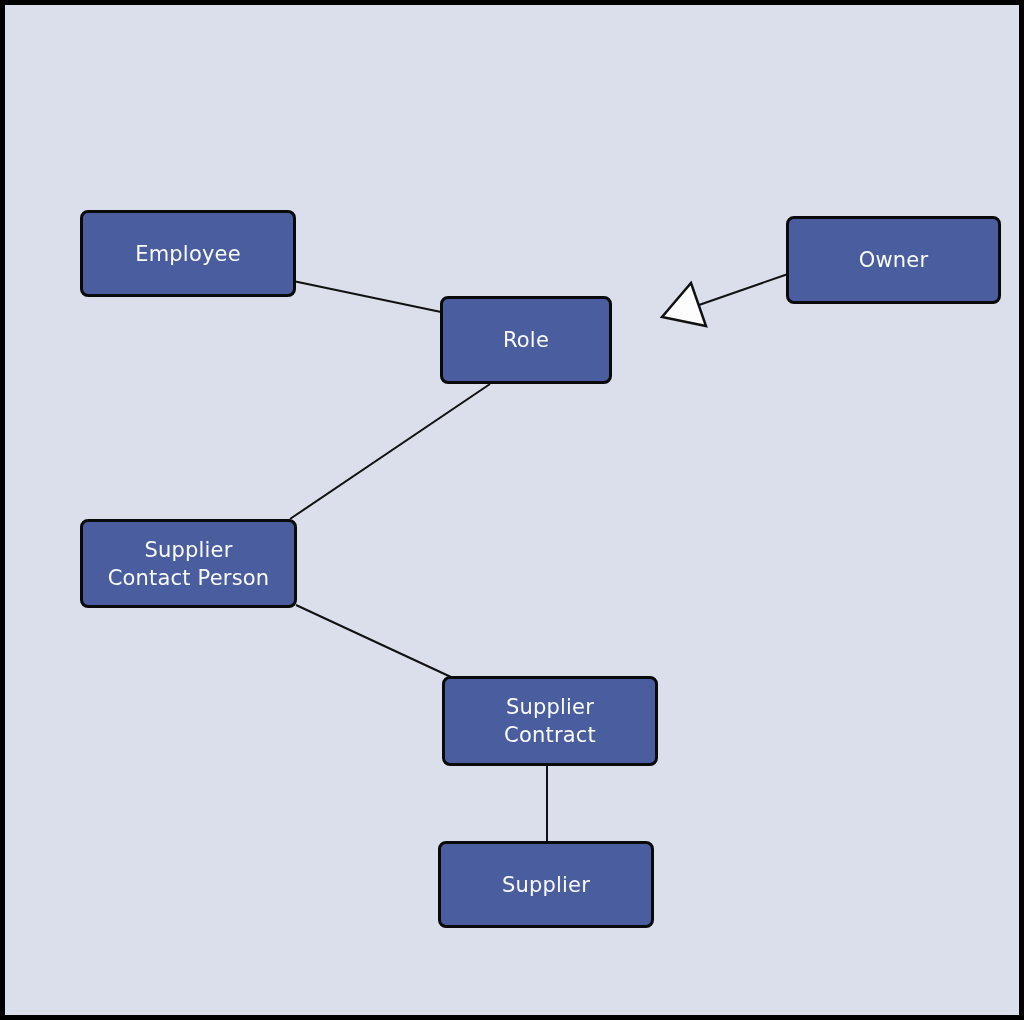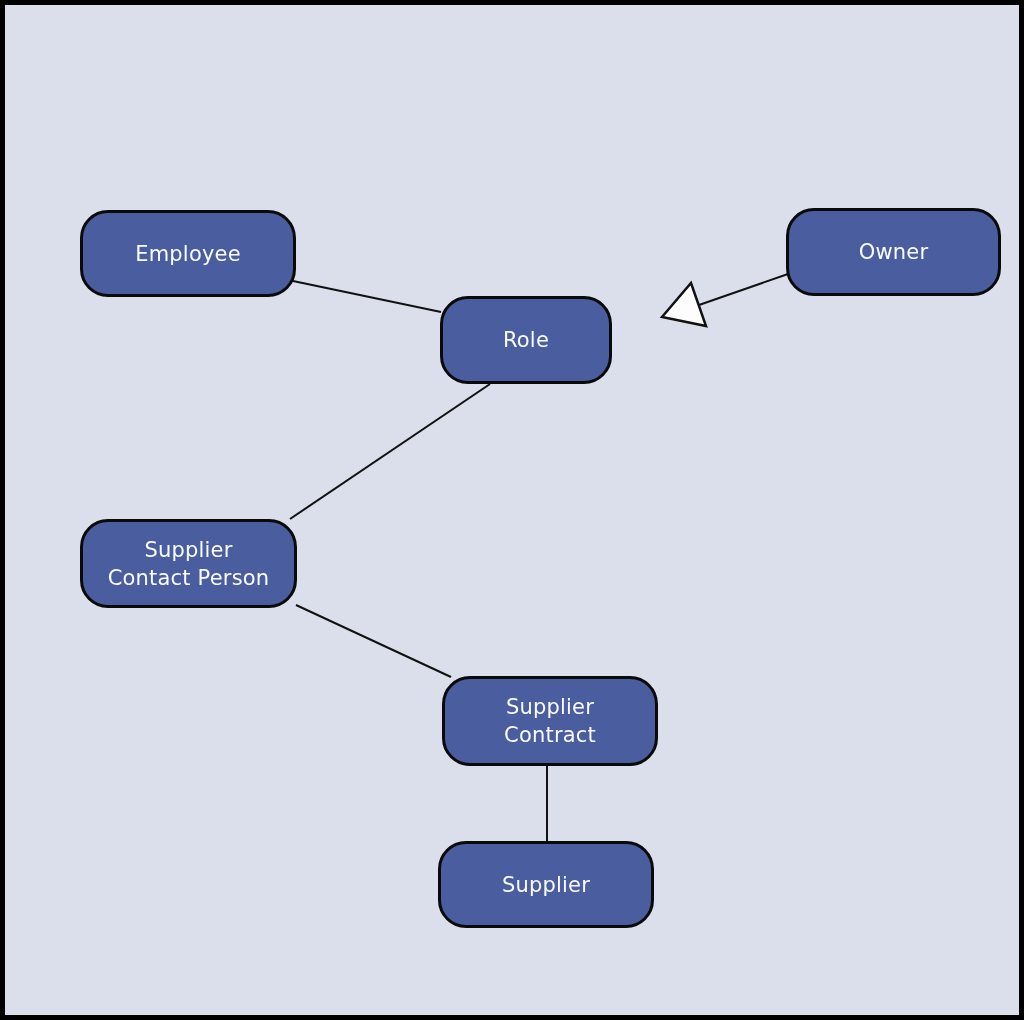--- a/index.html
+++ b/index.html
@@ -45,37 +45,37 @@
     left: 0; top: 0;
     width: 1024px;
     height: 1020px;
     z-index: 1;
   }
   .node {
     position: absolute;
     box-sizing: border-box;
     background: #4a5d9e;
     border: 3px solid #0a0a0a;
-    border-radius: 28px;
+    border-radius: 8px;
     display: flex;
     align-items: center;
     justify-content: center;
     text-align: center;
     z-index: 5;
     cursor: default;
   }
   .node span {
     color: #fafbfd;
     font-size: 21px;
     line-height: 28px;
     white-space: pre-line;
     letter-spacing: 0.2px;
   }
   .node-employee          { left: 80px;  top: 210px; width: 216px; height: 87px; }
-  .node-owner             { left: 786px; top: 208px; width: 215px; height: 88px; }
+  .node-owner             { left: 786px; top: 216px; width: 215px; height: 88px; }
   .node-role              { left: 440px; top: 296px; width: 172px; height: 88px; }
   .node-scp               { left: 80px;  top: 519px; width: 217px; height: 89px; }
   .node-supplier-contract { left: 442px; top: 676px; width: 216px; height: 90px; }
   .node-supplier          { left: 438px; top: 841px; width: 216px; height: 87px; }
 </style>
 </head>
 <body>
 
 <div class="frame">
 

